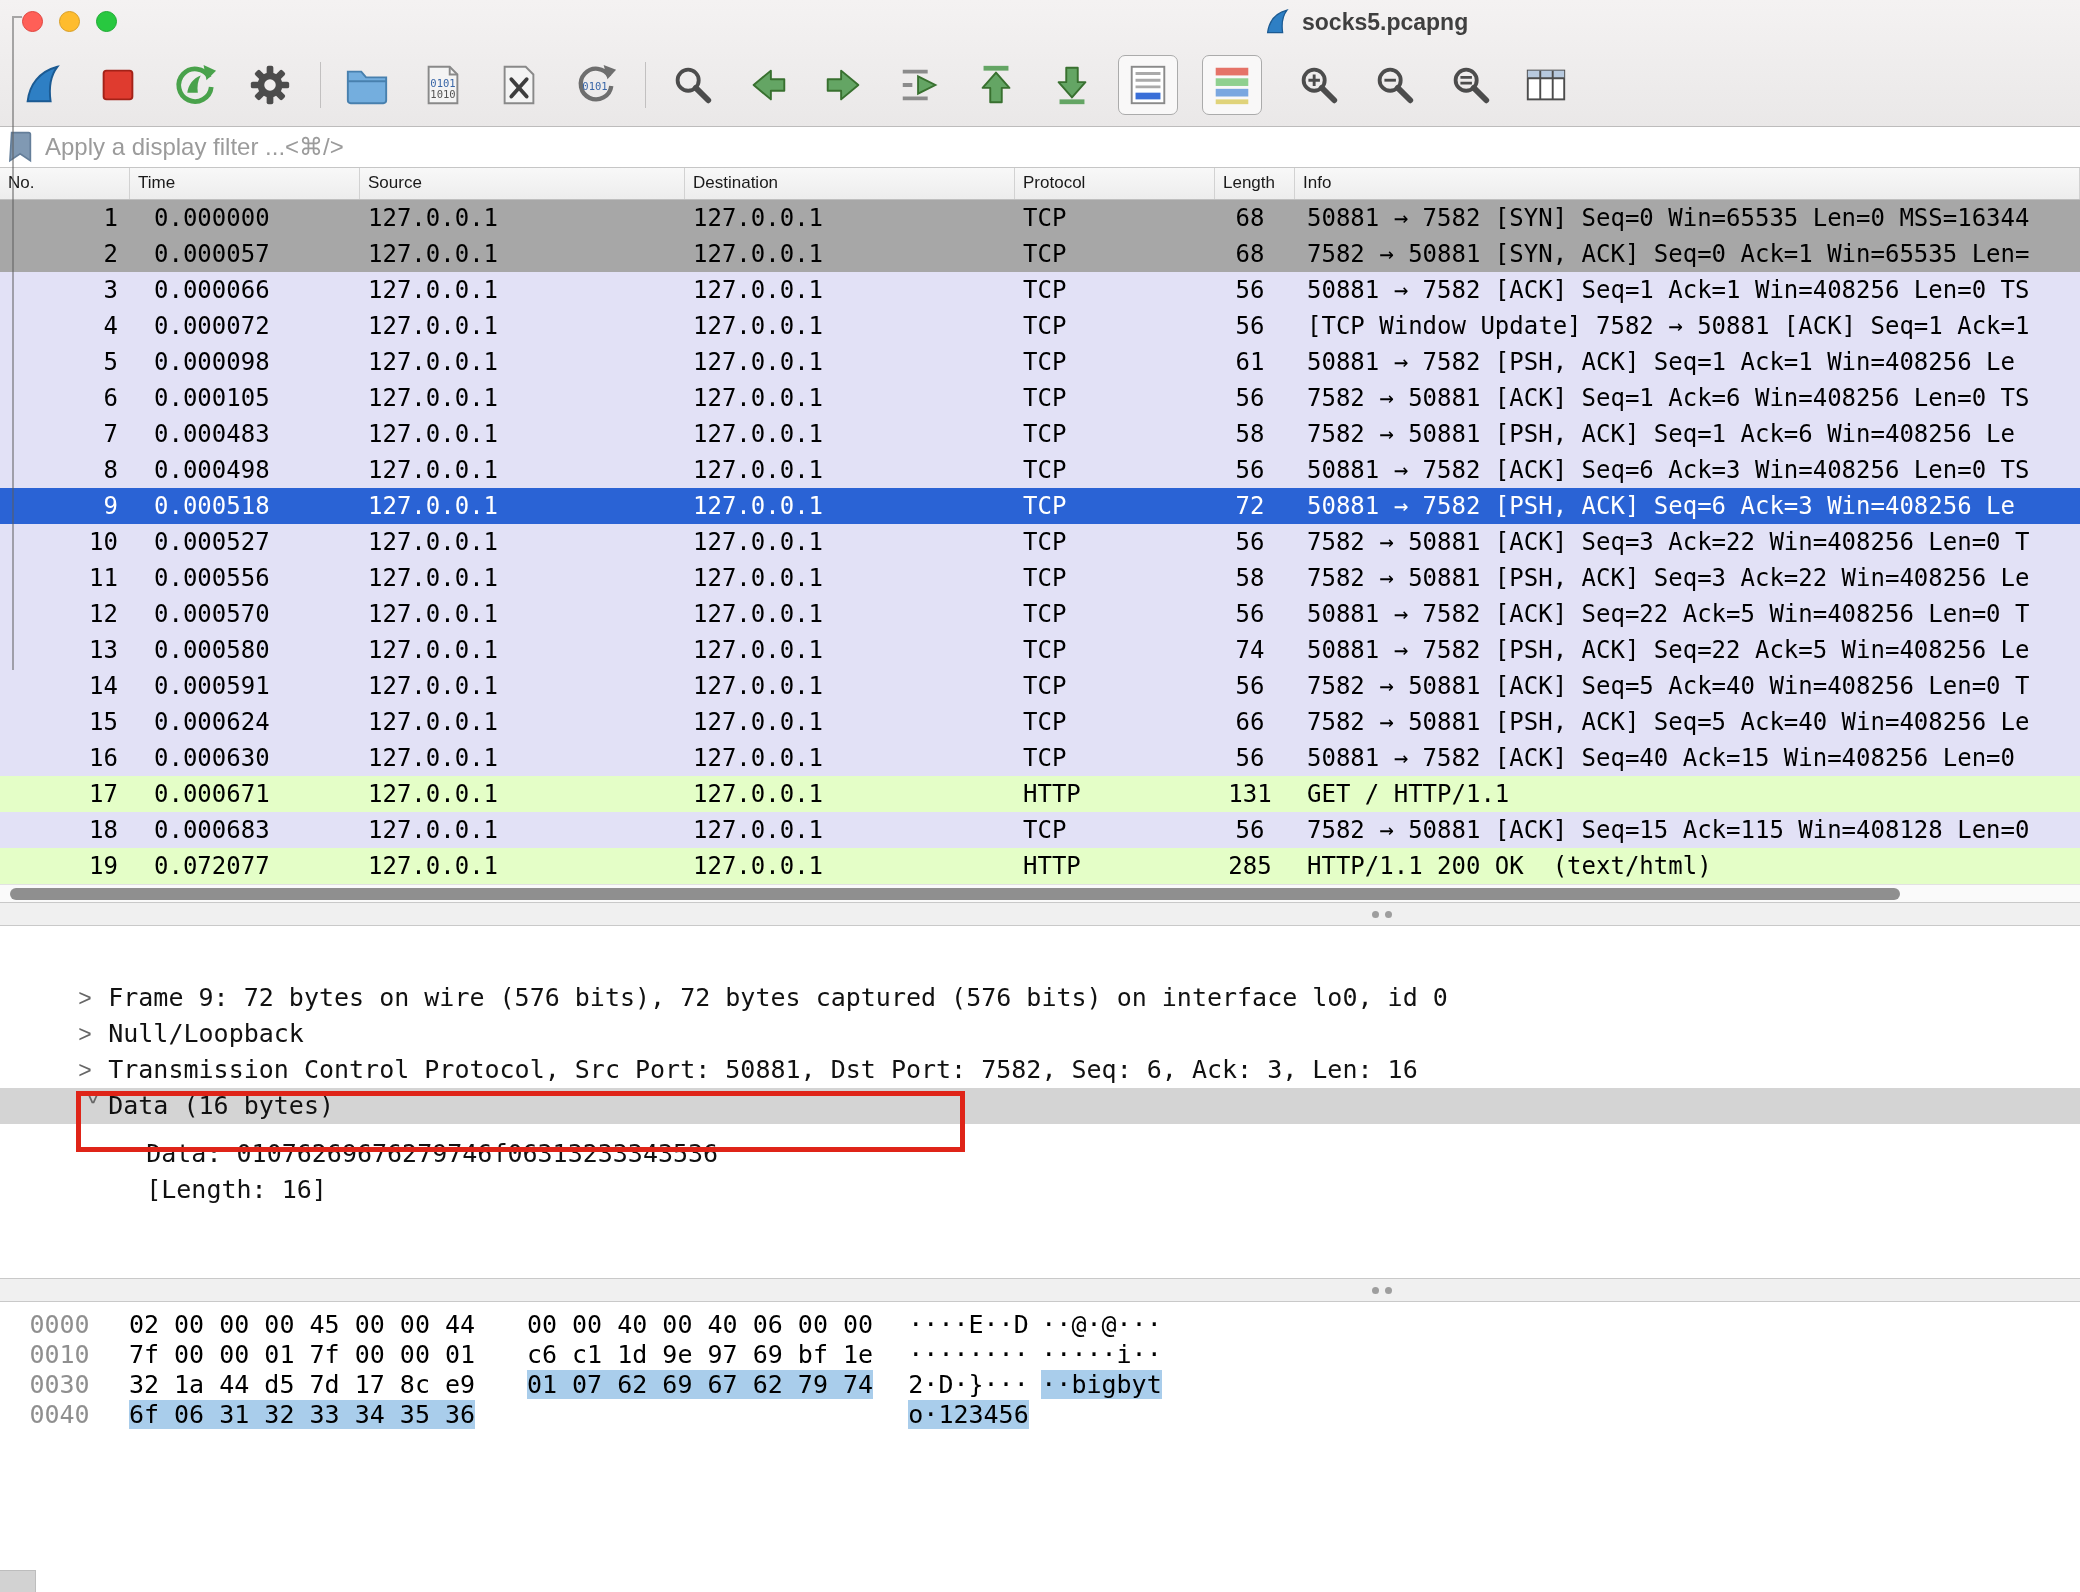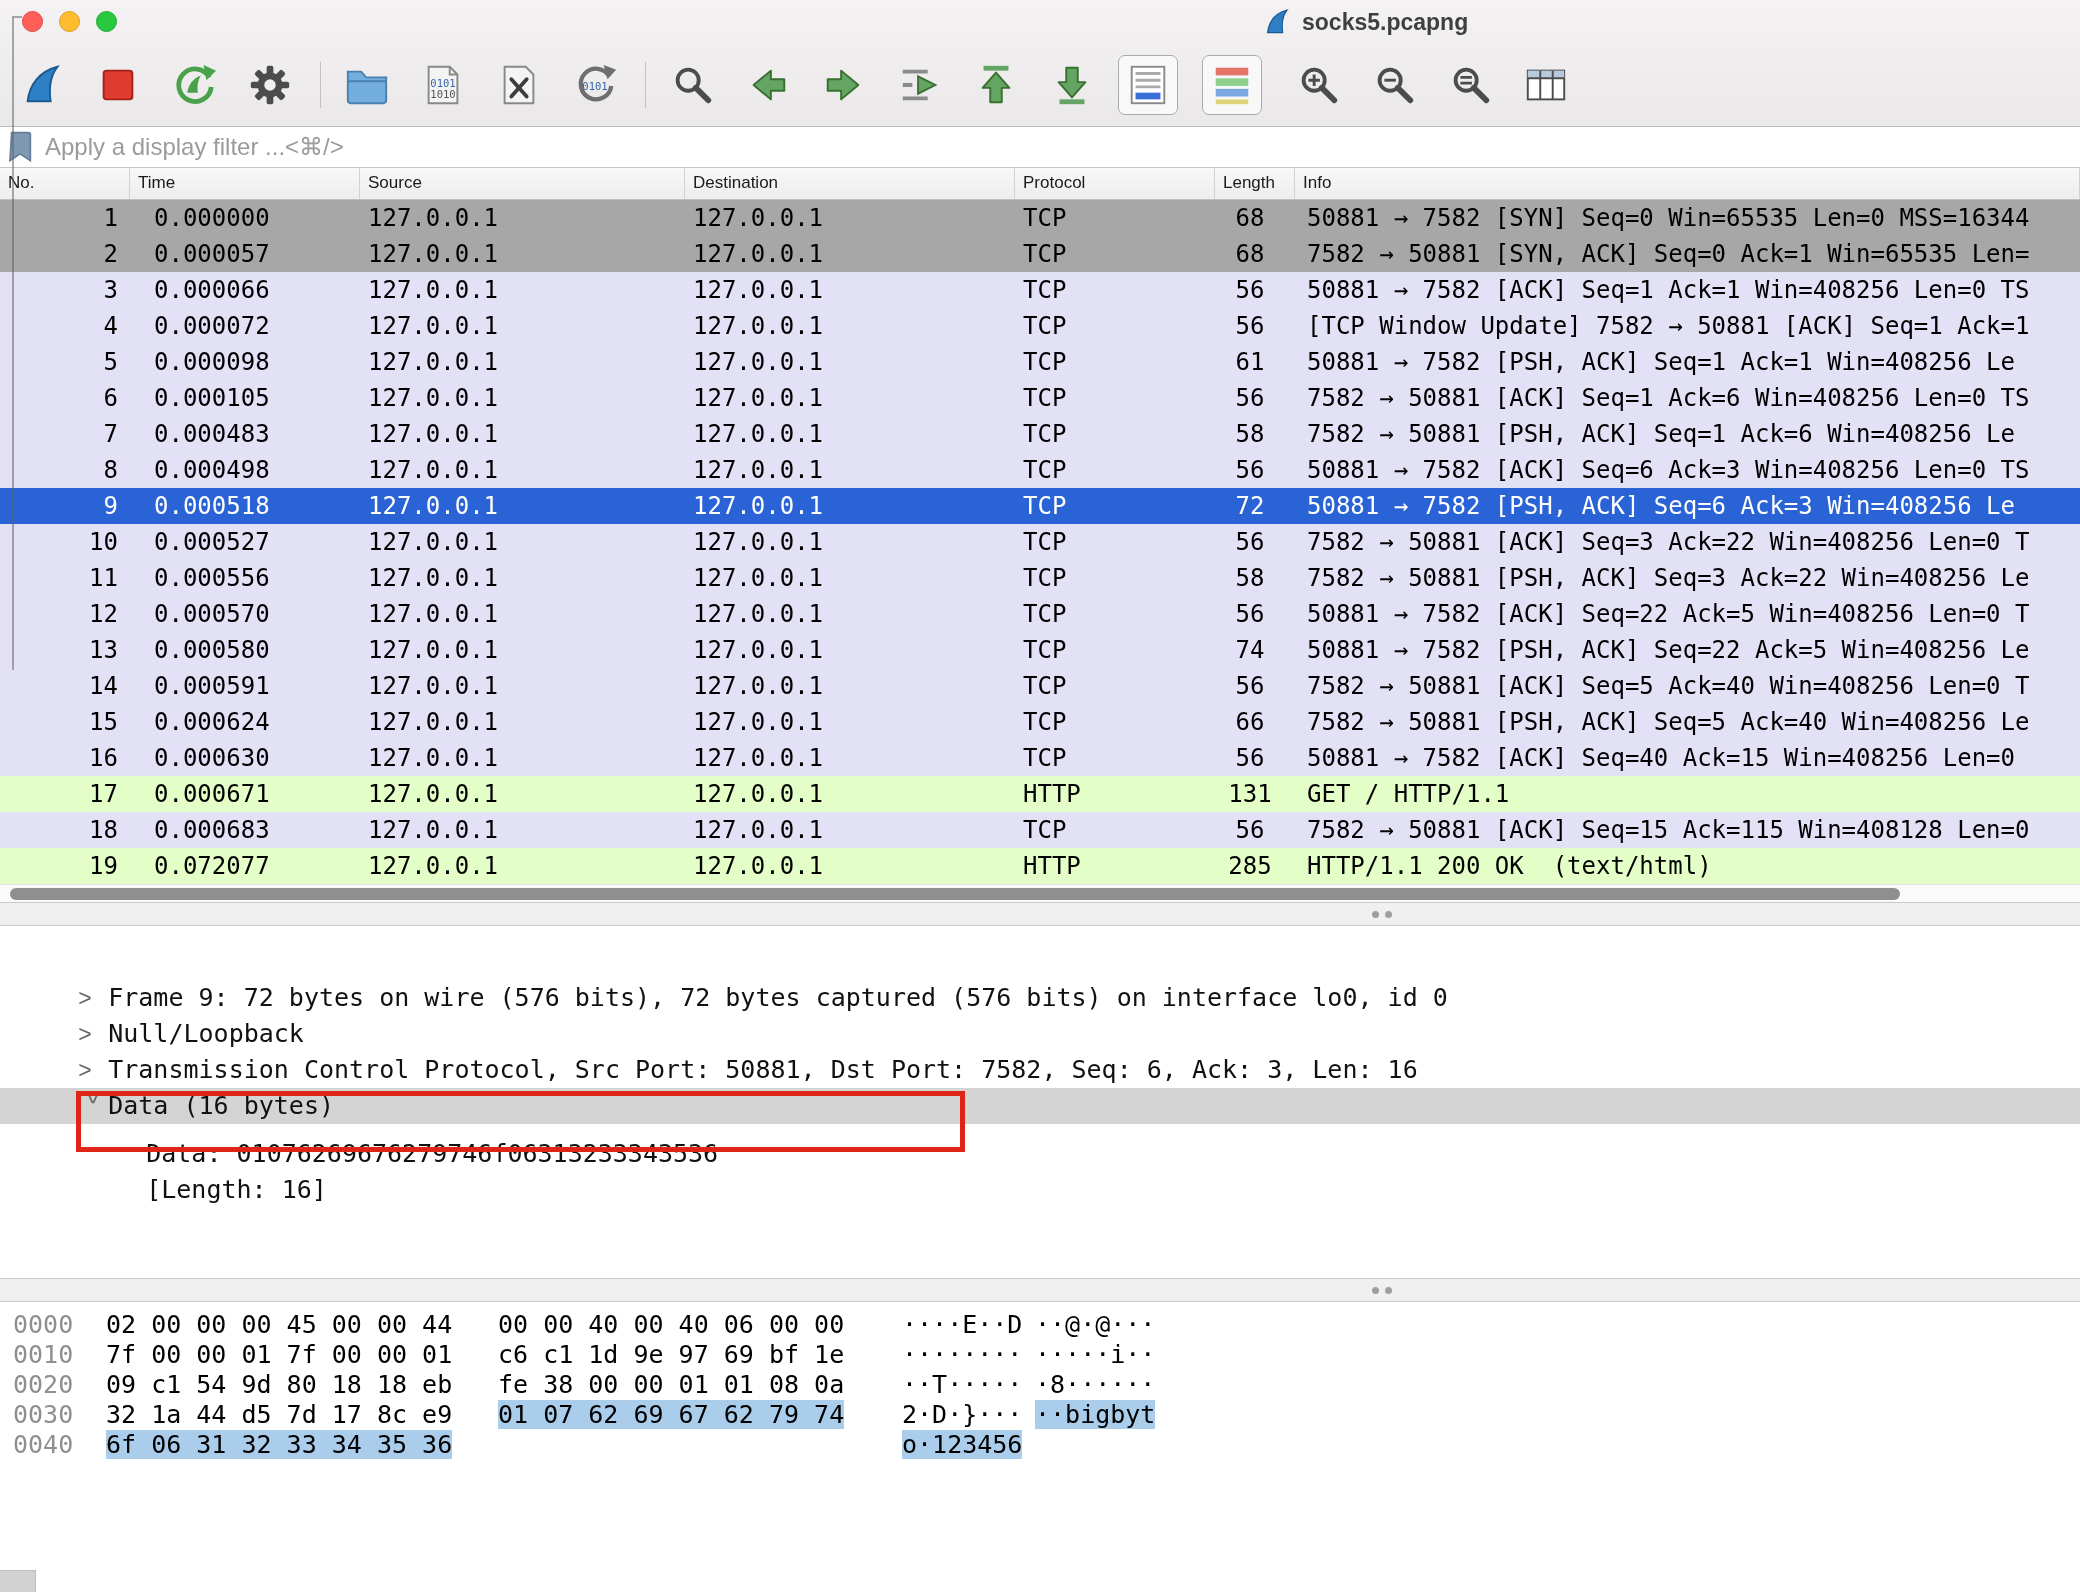--- a/index.html
+++ b/index.html
@@ -80,21 +80,21 @@
                font-family:"Liberation Sans",sans-serif;}
   .dline .chev.expanded{transform:rotate(90deg);}
   .dline.indent1{padding-left:86px;}
   .dline.selected{background:#d4d4d4;margin-top:12px;}
   .annotation{position:absolute;left:76px;top:1091px;width:889px;height:61px;
               border:5px solid #df2418;box-sizing:border-box;z-index:9;pointer-events:none;}
 
   
   .hexpane{position:absolute;top:1302px;left:0;right:0;height:290px;background:#fff;
            font-family:"DejaVu Sans Mono",monospace;font-size:25px;color:#000;
-           padding-top:8px;box-sizing:border-box;}
+           padding-top:8px;box-sizing:border-box;text-align:center;}
   .hline{height:30px;line-height:30px;display:flex;padding-left:13px;white-space:pre;}
   .hoff{width:93px;color:#8f8f8f;}
   .hg{width:392px;}
   .hg.g2{width:404px;}
   .ha{width:133px;}
   .ht.hl{background:#a9cdeb;}
   .corner{position:absolute;left:0;bottom:0;width:36px;height:22px;background:#d2d2d2;
           border-top:1px solid #bdbdbd;border-right:1px solid #bdbdbd;box-sizing:border-box;}
 </style>
 </head>
@@ -483,23 +483,20 @@
 
 <div class="hexpane">
   <div>
       <div class="hline">
     <span class="hoff">0000</span><span class="hg g1"><span class="ht">02 00 00 00 45 00 00 44</span></span><span class="hg g2"><span class="ht">00 00 40 00 40 06 00 00</span></span><span class="ha a1"><span class="ht">····E··D</span></span><span class="ha a2"><span class="ht">··@·@···</span></span>
   </div>
       <div class="hline">
     <span class="hoff">0010</span><span class="hg g1"><span class="ht">7f 00 00 01 7f 00 00 01</span></span><span class="hg g2"><span class="ht">c6 c1 1d 9e 97 69 bf 1e</span></span><span class="ha a1"><span class="ht">········</span></span><span class="ha a2"><span class="ht">·····i··</span></span>
   </div>
       <div class="hline">
-    <span class="hoff">0020</span><span class="hg g1"><span class="ht">09 c1 54 9d 80 18 18 eb</span></span><span class="hg g2"><span class="ht">fe 38 00 00 01 01 08 0a</span></span><span class="ha a1"><span class="ht">··T·····</span></span><span class="ha a2"><span class="ht">·8······</span></span>
-  </div>
-      <div class="hline">
     <span class="hoff">0030</span><span class="hg g1"><span class="ht">32 1a 44 d5 7d 17 8c e9</span></span><span class="hg g2"><span class="ht hl">01 07 62 69 67 62 79 74</span></span><span class="ha a1"><span class="ht">2·D·}···</span></span><span class="ha a2"><span class="ht hl">··bigbyt</span></span>
   </div>
       <div class="hline">
     <span class="hoff">0040</span><span class="hg g1"><span class="ht hl">6f 06 31 32 33 34 35 36</span></span><span class="hg g2"><span class="ht"></span></span><span class="ha a1"><span class="ht hl">o·123456</span></span><span class="ha a2"><span class="ht"></span></span>
   </div>
     </div>
 </div>
 <div class="corner"></div>
 
 </body></html>

